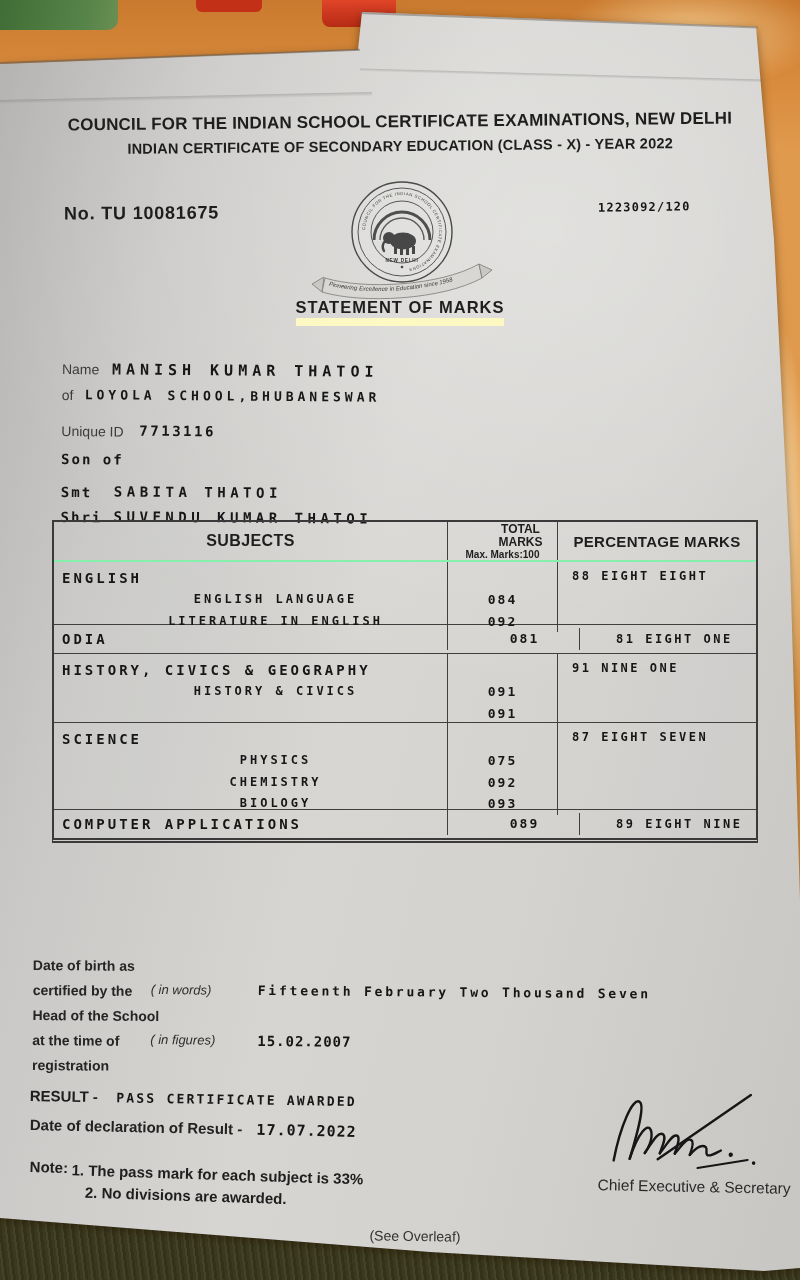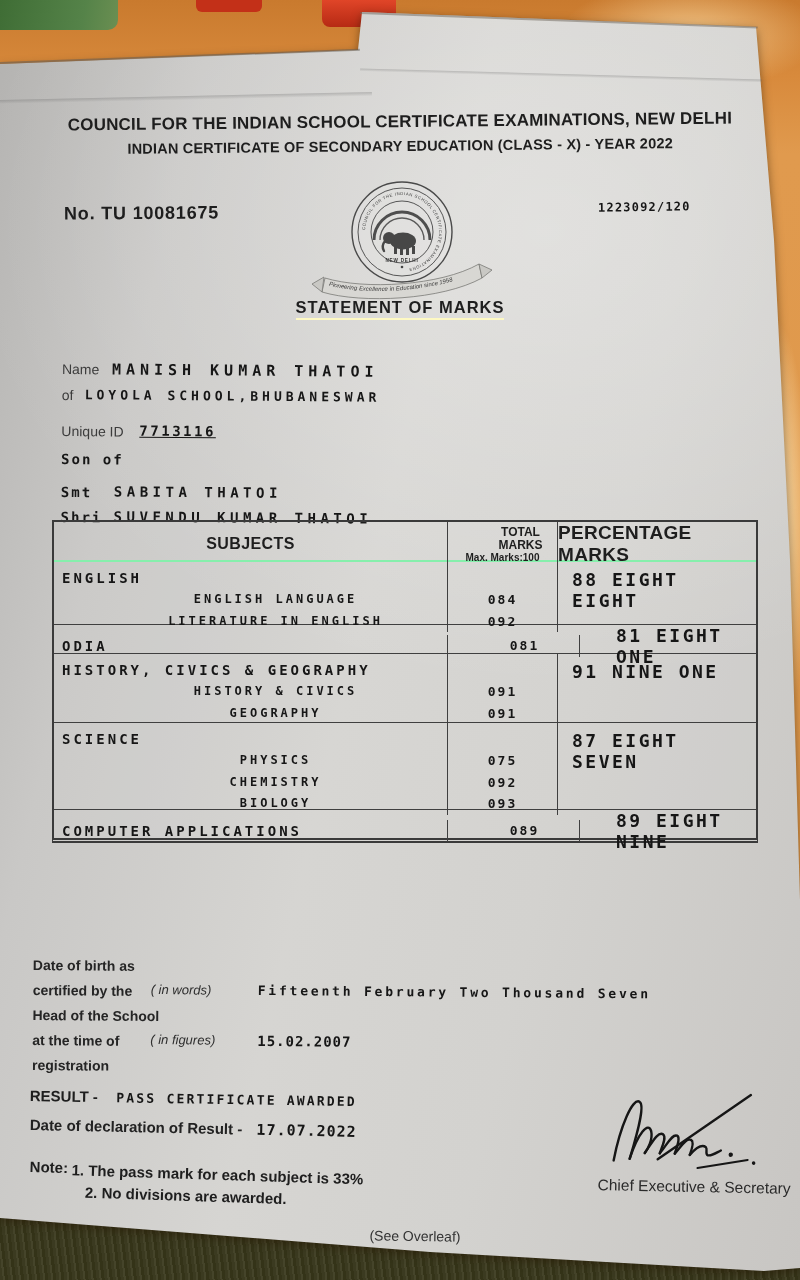--- a/index.html
+++ b/index.html
@@ -44,50 +44,50 @@
   .typed{font-family:"DejaVu Sans Mono",monospace;font-weight:bold;color:#161616;}
   .hdr1{font-size:17px;font-weight:bold;letter-spacing:.2px;}
   .hdr2{font-size:14.5px;font-weight:bold;letter-spacing:.2px;}
   .center{text-align:center;}
 
   
   .header-block{left:0;top:112px;width:800px;transform:rotate(-0.6deg);}
   .cert-no{left:64px;top:203px;font-size:18px;font-weight:bold;letter-spacing:.8px;transform:rotate(-0.4deg);}
   .code{left:598px;top:200px;font-size:12px;letter-spacing:1.2px;transform:rotate(-0.8deg);}
   .doc-title{left:0;top:298px;width:800px;text-align:center;}
-  .doc-title span{font-size:16.5px;font-weight:bold;letter-spacing:1px;border-bottom:2px solid #fef9c3;padding-bottom:2px;}
+  .doc-title span{font-size:16.5px;font-weight:bold;letter-spacing:1px;border-bottom:8px solid #fef9c3;padding-bottom:2px;}
 
   
   .cand{transform:rotate(0.5deg);transform-origin:left top;}
   .lbl{font-size:14px;color:#3c3c3c;}
   .t-name{font-size:15px;letter-spacing:5px;}
   .t-school{font-size:13px;letter-spacing:4px;}
   .t-uid{font-size:14px;letter-spacing:2.5px;}
   .t-son{font-size:14px;letter-spacing:2px;}
   .t-parent{font-size:14px;letter-spacing:4.5px;}
 
   
   .marks-table{left:52px;top:520px;width:702px;border:2px solid #3a3a3a;border-bottom:5px double #3a3a3a;
     background:rgba(255,255,255,.04);}
   .thead{display:grid;grid-template-columns:394px 110px 1fr;height:38px;border-bottom:2px solid #86efac;}
   .thead .hc{display:flex;flex-direction:column;align-items:center;justify-content:center;}
   .h-subj{font-size:16px;font-weight:bold;letter-spacing:.4px;}
   .h-tm{font-size:12px;font-weight:bold;line-height:13px;margin-left:36px;}
   .h-mm{font-size:10px;font-weight:bold;line-height:11px;}
-  .h-pct{font-size:19px;font-weight:bold;letter-spacing:.3px;}
+  .h-pct{font-size:15px;font-weight:bold;letter-spacing:.3px;}
   .trow{display:grid;grid-template-columns:394px 110px 1fr;}
   .trow + .trow{border-top:1.6px solid #3f3f3f;}
   .csub,.cmarks{border-right:1.6px solid #3f3f3f;}
   .csub{padding:5px 0 0 8px;}
   .subj-main{font-size:14px;letter-spacing:3px;line-height:22px;}
   .subj-sub{font-size:12px;letter-spacing:3px;line-height:21.5px;padding-left:42px;text-align:center;}
   .cmarks{text-align:center;padding-top:5px;}
   .mline{font-size:13px;letter-spacing:2px;line-height:21.5px;}
   .msp{height:22px;}
-  .cpct{padding:7px 0 0 14px;font-size:18px;letter-spacing:2.5px;}
+  .cpct{padding:7px 0 0 14px;font-size:12px;letter-spacing:2.5px;}
   .rcenter{align-items:center;gap:22px;}
   .rcenter .csub{padding-top:0;display:flex;align-items:center;}
   .rcenter .cmarks{padding-top:0;display:flex;align-items:center;justify-content:center;}
   .rcenter .cpct{padding-top:0;display:flex;align-items:center;}
   .h62{height:62px;} .h28{height:28px;} .h68{height:68px;} .h86{height:86px;}
   .internal{position:relative;border-top:4px double #3a3a3a;height:48px;}
   .ia1{position:absolute;left:10px;top:4px;font-size:15px;font-weight:bold;}
   .ia2{position:absolute;left:10px;top:26px;font-size:15.5px;}
   .ia-grade{position:absolute;left:553px;top:4px;font-size:15px;font-weight:bold;letter-spacing:.5px;}
   .ia-a{position:absolute;left:573px;top:27px;font-size:14px;letter-spacing:1px;}
@@ -183,21 +183,21 @@
     <div style="position:relative;height:26px;">
       <span class="printed lbl">Name</span>
       <span class="typed t-name" style="position:absolute;left:50px;top:0;">MANISH KUMAR THATOI</span>
     </div>
     <div style="position:relative;height:36px;">
       <span class="printed lbl">of</span>
       <span class="typed t-school" style="position:absolute;left:23px;top:1px;">LOYOLA SCHOOL,BHUBANESWAR</span>
     </div>
     <div style="position:relative;height:28px;">
       <span class="printed lbl">Unique ID</span>
-      <span class="typed t-uid" style="position:absolute;left:78px;top:0;text-decoration:underline;">7713116</span>
+      <span class="typed t-uid" style="position:absolute;left:78px;top:0;">7713116</span>
     </div>
     <div style="position:relative;height:33px;">
       <span class="typed t-son">Son of</span>
     </div>
     <div style="position:relative;height:25px;">
       <span class="typed t-son">Smt</span>
       <span class="typed t-parent" style="position:absolute;left:53px;top:0;">SABITA THATOI</span>
     </div>
     <div style="position:relative;height:25px;">
       <span class="typed t-son">Shri</span>
@@ -240,21 +240,20 @@
       <div class="cmarks">
           <span class="typed mline">081</span>
         </div>
       <div class="cpct typed">81 EIGHT ONE</div>
     </div>
 
     <div class="trow h68">
       <div class="csub">
         <div class="typed subj-main">HISTORY, CIVICS &amp; GEOGRAPHY</div>
         <div class="typed subj-sub">HISTORY &amp; CIVICS</div>
-        <div class="typed subj-sub">GEOGRAPHY</div>
       </div>
       <div class="cmarks">
         <div class="msp"></div>
         <div class="typed mline">091</div>
         <div class="typed mline">091</div>
       </div>
       <div class="cpct typed">91 NINE ONE</div>
     </div>
 
 

